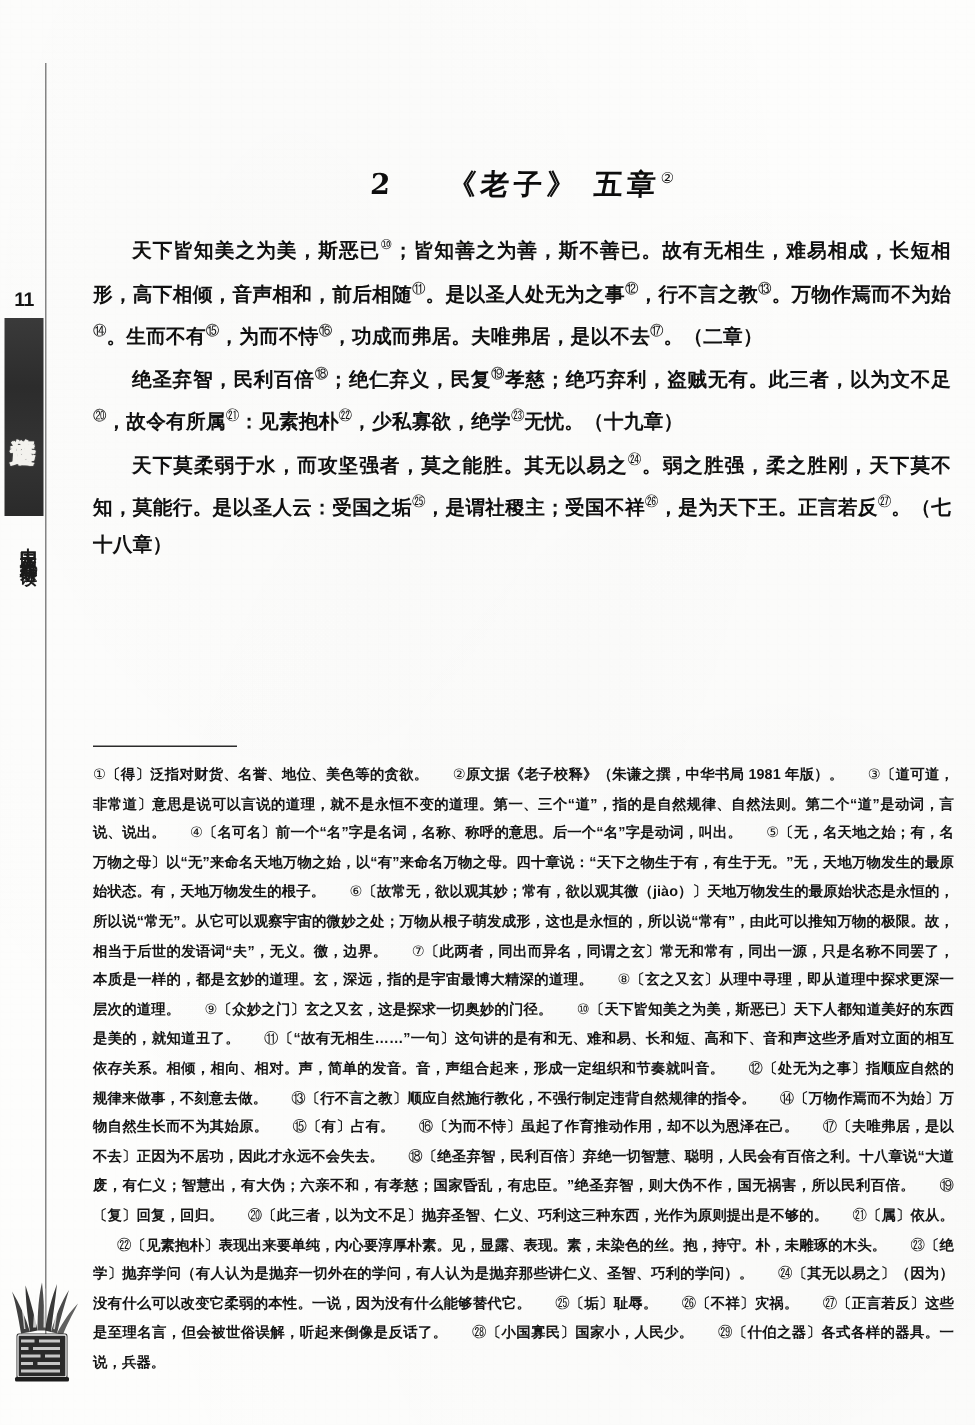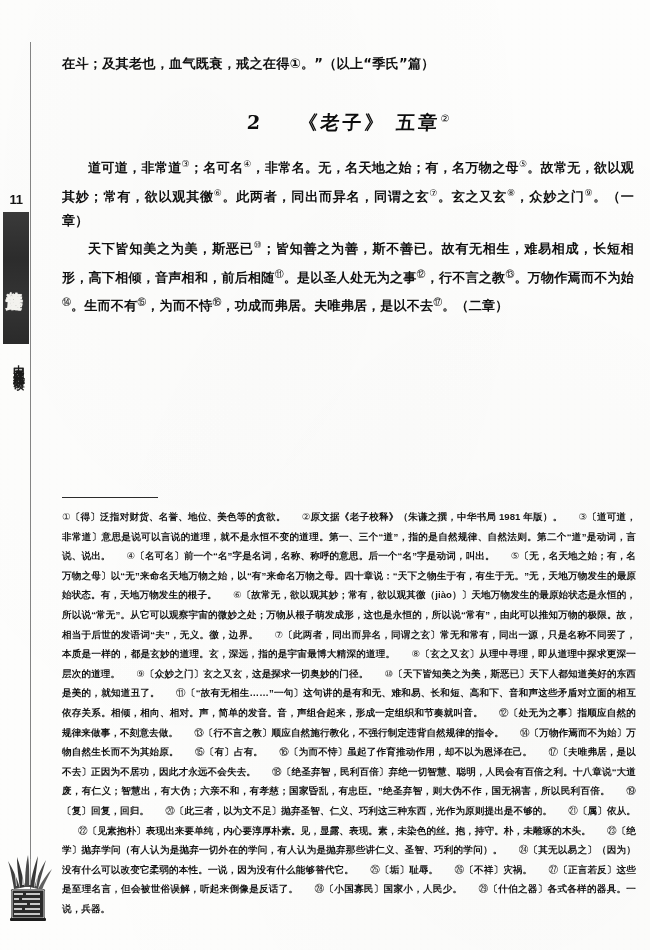--- a/index.html
+++ b/index.html
@@ -247,31 +247,31 @@
       <rect x="28" y="58" width="10" height="2"></rect>
       <rect x="12" y="63" width="8" height="2"></rect>
       <rect x="23" y="63" width="15" height="2"></rect>
       <rect x="12" y="68" width="26" height="2"></rect>
     </g>
     <rect x="8" y="73" width="36" height="3" rx="1" fill="#1c1c1c"></rect>
   </svg>
 
   <div class="content">
 
-    <div class="opening-line">在斗；及其老也，血气既衰，戒之在得①。”（以上“季氏”篇）</div>
 
     <div class="chapter-title">
       <span>2</span>
       <span style="display:inline-block;width:16px"></span>
       <span>《老子》 五章</span><span class="marker">②</span>
     </div>
 
     <div class="body-block" id="body-block" style="top: 152px;">
-        <p>道可道，非常道<span class="marker">③</span>；名可名<span class="marker">④</span>，非常名。无，名天地之始；有，名万物之母<span class="marker">⑤</span>。故常无，欲以观其妙；常有，欲以观其徼<span class="marker">⑥</span>。此两者，同出而异名，同谓之玄<span class="marker">⑦</span>。玄之又玄<span class="marker">⑧</span>，众妙之门<span class="marker">⑨</span>。（一章）</p>
         <p>天下皆知美之为美，斯恶已<span class="marker">⑩</span>；皆知善之为善，斯不善已。故有无相生，难易相成，长短相形，高下相倾，音声相和，前后相随<span class="marker">⑪</span>。是以圣人处无为之事<span class="marker">⑫</span>，行不言之教<span class="marker">⑬</span>。万物作焉而不为始<span class="marker">⑭</span>。生而不有<span class="marker">⑮</span>，为而不恃<span class="marker">⑯</span>，功成而弗居。夫唯弗居，是以不去<span class="marker">⑰</span>。（二章）</p>
+        <p>绝圣弃智，民利百倍<span class="marker">⑱</span>；绝仁弃义，民复<span class="marker">⑲</span>孝慈；绝巧弃利，盗贼无有。此三者，以为文不足<span class="marker">⑳</span>，故令有所属<span class="marker">㉑</span>：见素抱朴<span class="marker">㉒</span>，少私寡欲，绝学<span class="marker">㉓</span>无忧。（十九章）</p>
+        <p>天下莫柔弱于水，而攻坚强者，莫之能胜。其无以易之<span class="marker">㉔</span>。弱之胜强，柔之胜刚，天下莫不知，莫能行。是以圣人云：受国之垢<span class="marker">㉕</span>，是谓社稷主；受国不祥<span class="marker">㉖</span>，是为天下王。正言若反<span class="marker">㉗</span>。（七十八章）</p>
       </div>
 
     <div class="fn-rule"></div>
 
     <div class="footnotes" id="footnotes"><span class="fn"><span class="fn-num">①</span><span class="fn-head">〔得〕</span><span>泛指对财货、名誉、地位、美色等的贪欲。</span></span><span class="fn-gap"></span><span class="fn"><span class="fn-num">②</span><span>原文据《老子校释》（朱谦之撰，中华书局 1981 年版）。</span></span><span class="fn-gap"></span><span class="fn"><span class="fn-num">③</span><span class="fn-head">〔道可道，非常道〕</span><span>意思是说可以言说的道理，就不是永恒不变的道理。第一、三个“道”，指的是自然规律、自然法则。第二个“道”是动词，言说、说出。</span></span><span class="fn-gap"></span><span class="fn"><span class="fn-num">④</span><span class="fn-head">〔名可名〕</span><span>前一个“名”字是名词，名称、称呼的意思。后一个“名”字是动词，叫出。</span></span><span class="fn-gap"></span><span class="fn"><span class="fn-num">⑤</span><span class="fn-head">〔无，名天地之始；有，名万物之母〕</span><span>以“无”来命名天地万物之始，以“有”来命名万物之母。四十章说：“天下之物生于有，有生于无。”无，天地万物发生的最原始状态。有，天地万物发生的根子。</span></span><span class="fn-gap"></span><span class="fn"><span class="fn-num">⑥</span><span class="fn-head">〔故常无，欲以观其妙；常有，欲以观其徼（jiào）〕</span><span>天地万物发生的最原始状态是永恒的，所以说“常无”。从它可以观察宇宙的微妙之处；万物从根子萌发成形，这也是永恒的，所以说“常有”，由此可以推知万物的极限。故，相当于后世的发语词“夫”，无义。徼，边界。</span></span><span class="fn-gap"></span><span class="fn"><span class="fn-num">⑦</span><span class="fn-head">〔此两者，同出而异名，同谓之玄〕</span><span>常无和常有，同出一源，只是名称不同罢了，本质是一样的，都是玄妙的道理。玄，深远，指的是宇宙最博大精深的道理。</span></span><span class="fn-gap"></span><span class="fn"><span class="fn-num">⑧</span><span class="fn-head">〔玄之又玄〕</span><span>从理中寻理，即从道理中探求更深一层次的道理。</span></span><span class="fn-gap"></span><span class="fn"><span class="fn-num">⑨</span><span class="fn-head">〔众妙之门〕</span><span>玄之又玄，这是探求一切奥妙的门径。</span></span><span class="fn-gap"></span><span class="fn"><span class="fn-num">⑩</span><span class="fn-head">〔天下皆知美之为美，斯恶已〕</span><span>天下人都知道美好的东西是美的，就知道丑了。</span></span><span class="fn-gap"></span><span class="fn"><span class="fn-num">⑪</span><span class="fn-head">〔“故有无相生……”一句〕</span><span>这句讲的是有和无、难和易、长和短、高和下、音和声这些矛盾对立面的相互依存关系。相倾，相向、相对。声，简单的发音。音，声组合起来，形成一定组织和节奏就叫音。</span></span><span class="fn-gap"></span><span class="fn"><span class="fn-num">⑫</span><span class="fn-head">〔处无为之事〕</span><span>指顺应自然的规律来做事，不刻意去做。</span></span><span class="fn-gap"></span><span class="fn"><span class="fn-num">⑬</span><span class="fn-head">〔行不言之教〕</span><span>顺应自然施行教化，不强行制定违背自然规律的指令。</span></span><span class="fn-gap"></span><span class="fn"><span class="fn-num">⑭</span><span class="fn-head">〔万物作焉而不为始〕</span><span>万物自然生长而不为其始原。</span></span><span class="fn-gap"></span><span class="fn"><span class="fn-num">⑮</span><span class="fn-head">〔有〕</span><span>占有。</span></span><span class="fn-gap"></span><span class="fn"><span class="fn-num">⑯</span><span class="fn-head">〔为而不恃〕</span><span>虽起了作育推动作用，却不以为恩泽在己。</span></span><span class="fn-gap"></span><span class="fn"><span class="fn-num">⑰</span><span class="fn-head">〔夫唯弗居，是以不去〕</span><span>正因为不居功，因此才永远不会失去。</span></span><span class="fn-gap"></span><span class="fn"><span class="fn-num">⑱</span><span class="fn-head">〔绝圣弃智，民利百倍〕</span><span>弃绝一切智慧、聪明，人民会有百倍之利。十八章说“大道废，有仁义；智慧出，有大伪；六亲不和，有孝慈；国家昏乱，有忠臣。”绝圣弃智，则大伪不作，国无祸害，所以民利百倍。</span></span><span class="fn-gap"></span><span class="fn"><span class="fn-num">⑲</span><span class="fn-head">〔复〕</span><span>回复，回归。</span></span><span class="fn-gap"></span><span class="fn"><span class="fn-num">⑳</span><span class="fn-head">〔此三者，以为文不足〕</span><span>抛弃圣智、仁义、巧利这三种东西，光作为原则提出是不够的。</span></span><span class="fn-gap"></span><span class="fn"><span class="fn-num">㉑</span><span class="fn-head">〔属〕</span><span>依从。</span></span><span class="fn-gap"></span><span class="fn"><span class="fn-num">㉒</span><span class="fn-head">〔见素抱朴〕</span><span>表现出来要单纯，内心要淳厚朴素。见，显露、表现。素，未染色的丝。抱，持守。朴，未雕琢的木头。</span></span><span class="fn-gap"></span><span class="fn"><span class="fn-num">㉓</span><span class="fn-head">〔绝学〕</span><span>抛弃学问（有人认为是抛弃一切外在的学问，有人认为是抛弃那些讲仁义、圣智、巧利的学问）。</span></span><span class="fn-gap"></span><span class="fn"><span class="fn-num">㉔</span><span class="fn-head">〔其无以易之〕</span><span>（因为）没有什么可以改变它柔弱的本性。一说，因为没有什么能够替代它。</span></span><span class="fn-gap"></span><span class="fn"><span class="fn-num">㉕</span><span class="fn-head">〔垢〕</span><span>耻辱。</span></span><span class="fn-gap"></span><span class="fn"><span class="fn-num">㉖</span><span class="fn-head">〔不祥〕</span><span>灾祸。</span></span><span class="fn-gap"></span><span class="fn"><span class="fn-num">㉗</span><span class="fn-head">〔正言若反〕</span><span>这些是至理名言，但会被世俗误解，听起来倒像是反话了。</span></span><span class="fn-gap"></span><span class="fn"><span class="fn-num">㉘</span><span class="fn-head">〔小国寡民〕</span><span>国家小，人民少。</span></span><span class="fn-gap"></span><span class="fn"><span class="fn-num">㉙</span><span class="fn-head">〔什伯之器〕</span><span>各式各样的器具。一说，兵器。</span></span></div>
 
   </div>
 </div>
 
 </body></html>

